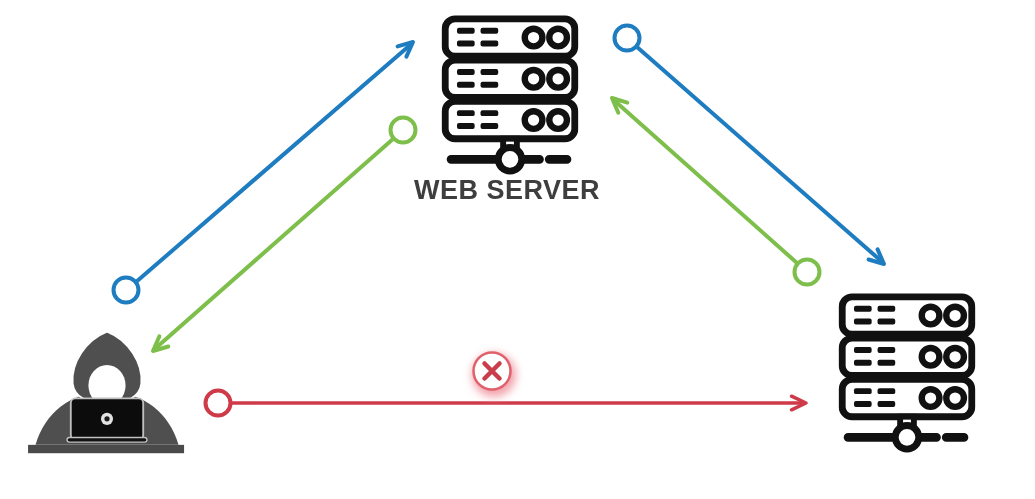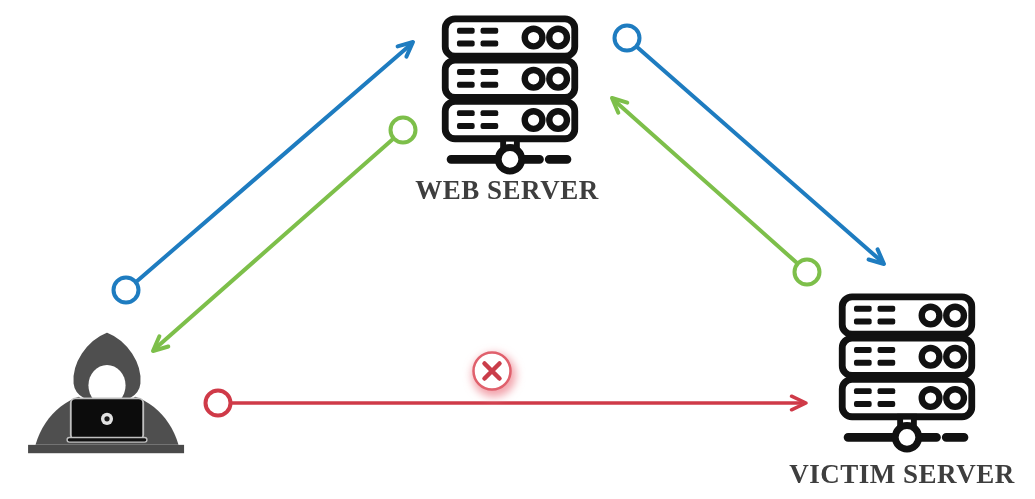--- a/index.html
+++ b/index.html
@@ -1,21 +1,21 @@
 <!DOCTYPE html>
 <html><head>
 <meta charset="utf-8">
 <style>
   html,body{margin:0;padding:0;background:#ffffff;}
   .canvas{
     position:relative;
     width:1035px;height:499px;
     background:#ffffff;
     overflow:hidden;
-    font-family:Liberation Serif, serif;
+    font-family:Liberation Sans, sans-serif;
   }
   .layer{position:absolute;left:0;top:0;}
   .node-label{
     position:absolute;
     transform:translateX(-50%);
     font-weight:700;
     font-size:27px;
     letter-spacing:.5px;
     color:#3e3e3e;
     white-space:nowrap;
@@ -111,21 +111,20 @@
   </svg>
 
   <svg class="icon" style="left:441px;top:15px" width="138" height="161" viewBox="0 0 140 164">
     <use href="#server-rack"></use>
   </svg>
   <div class="node-label" style="left:507px;top:177px">WEB SERVER</div>
 
   <svg class="icon" style="left:838px;top:293px" width="138" height="161" viewBox="0 0 140 164">
     <use href="#server-rack"></use>
   </svg>
-  <div class="node-label" style="left:902px;top:461px">VICTIM SERVER</div>
 
   <svg class="icon" style="left:28px;top:326px" width="158" height="130" viewBox="0 0 170 140">
 
     <path d="M8 128 C 18 94, 44 72, 85 70 C 126 72, 152 94, 162 128 Z" fill="#4f4f4f"></path>
 
     <path d="M85 6 C 62 15, 46 40, 48 62 C 49.5 76, 64 84, 85 84 C 106 84, 120.5 76, 122 62 C 124 40, 108 15, 85 6 Z" fill="#4f4f4f" stroke="#ffffff" stroke-width="2"></path>
 
     <ellipse cx="85" cy="64" rx="20" ry="22" fill="#ffffff"></ellipse>
 
     <rect x="46" y="78" width="78" height="44" rx="5" fill="#0c0c0c" stroke="#bfbfbf" stroke-width="2"></rect>

